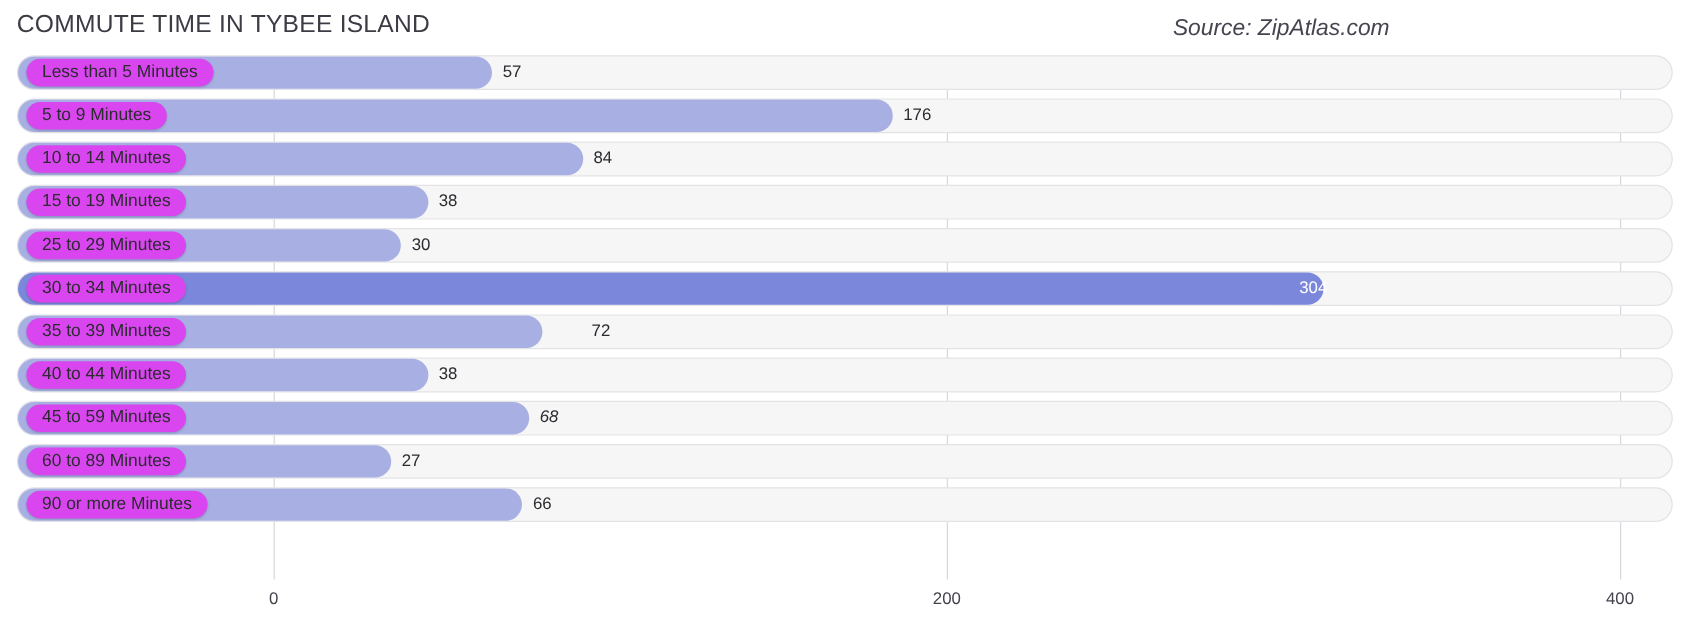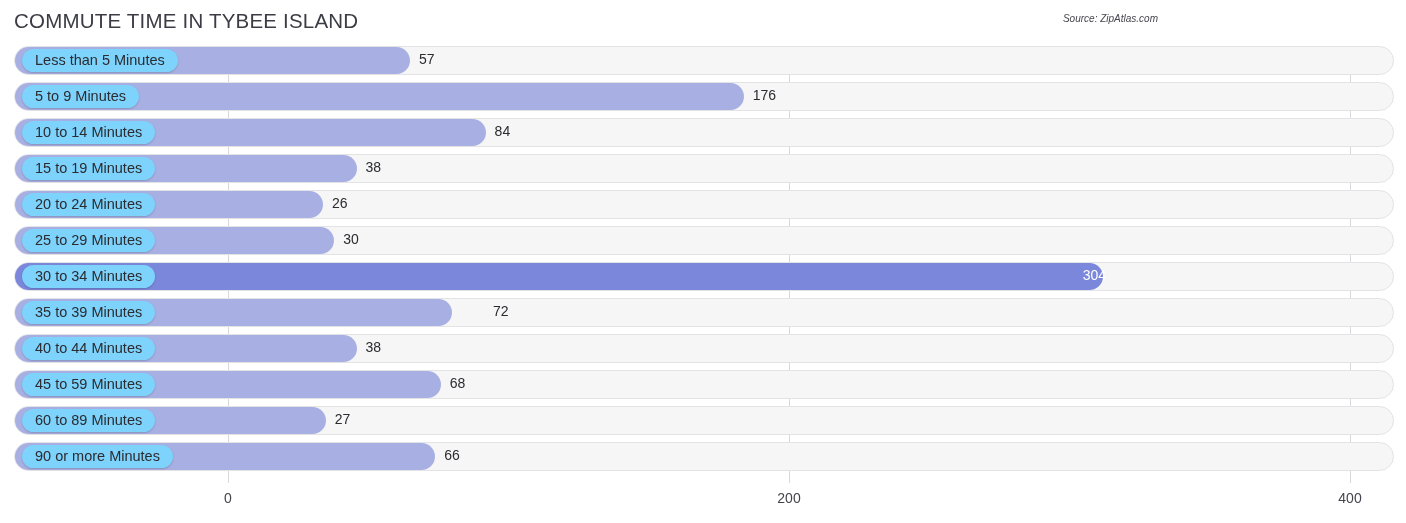--- a/index.html
+++ b/index.html
@@ -30,21 +30,21 @@
     font-size: 20.5px;
     letter-spacing: 0.2px;
     color: #3c3c45;
     font-weight: 400;
     white-space: nowrap;
   }
   .chart-source {
     position: absolute;
     right: 10px;
     top: 13px;
-    font-size: 10px;
+    font-size: 19px;
     font-style: italic;
     color: #45454f;
     white-space: nowrap;
   }
 
   
   .plot {
     position: absolute;
     left: 0;
     top: 46px;
@@ -107,21 +107,21 @@
   .bar.is-max {
     background: #7b87da;
   }
 
   
   .pill {
     position: absolute;
     left: 22px;
     top: 3px;
     height: 23px;
-    background: #7dd3fc;
+    background: #d946ef;
     border-radius: 12px;
     box-shadow: 0 1px 2px rgba(0,0,0,0.18);
     display: flex;
     align-items: center;
     padding: 0 13px;
     box-sizing: border-box;
     white-space: nowrap;
   }
   .pill-text {
     font-size: 14.5px;
@@ -201,28 +201,20 @@
       <div class="row">
         <div class="track"></div>
         <div class="bar" style="width: 341.59px;"></div>
         <div class="pill">
           <span class="pill-text">15 to 19 Minutes</span>
         </div>
         <div class="value" style="left: 365.59px;">38</div>
       </div>
       <div class="row">
         <div class="track"></div>
-        <div class="bar" style="width: 307.93px;"></div>
-        <div class="pill">
-          <span class="pill-text">20 to 24 Minutes</span>
-        </div>
-        <div class="value" style="left: 331.93px;">26</div>
-      </div>
-      <div class="row">
-        <div class="track"></div>
         <div class="bar" style="width: 319.15px;"></div>
         <div class="pill">
           <span class="pill-text">25 to 29 Minutes</span>
         </div>
         <div class="value" style="left: 343.15px; text-align: right;">30</div>
       </div>
       <div class="row">
         <div class="track"></div>
         <div class="bar is-max" style="width: 1087.72px;"></div>
         <div class="pill">
@@ -245,21 +237,21 @@
           <span class="pill-text">40 to 44 Minutes</span>
         </div>
         <div class="value" style="left: 365.59px;">38</div>
       </div>
       <div class="row">
         <div class="track"></div>
         <div class="bar" style="width: 425.74px;"></div>
         <div class="pill">
           <span class="pill-text">45 to 59 Minutes</span>
         </div>
-        <div class="value" style="left: 449.74px;">68</div>
+        <div class="value" style="left: 449.74px; font-style: italic;">68</div>
       </div>
       <div class="row">
         <div class="track"></div>
         <div class="bar" style="width: 310.735px;"></div>
         <div class="pill">
           <span class="pill-text">60 to 89 Minutes</span>
         </div>
         <div class="value" style="left: 334.735px;">27</div>
       </div>
       <div class="row">

